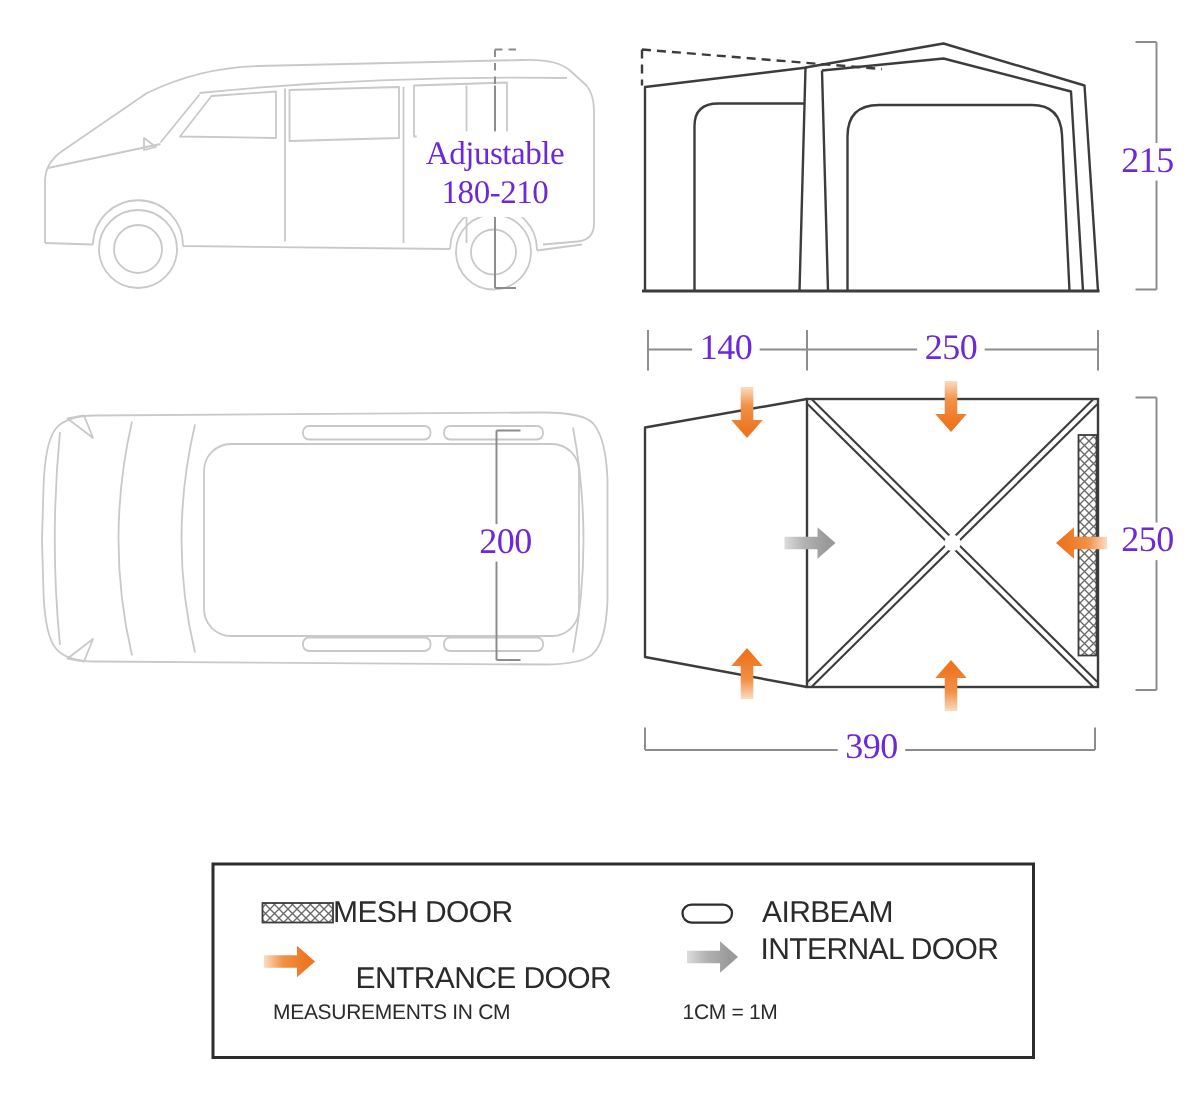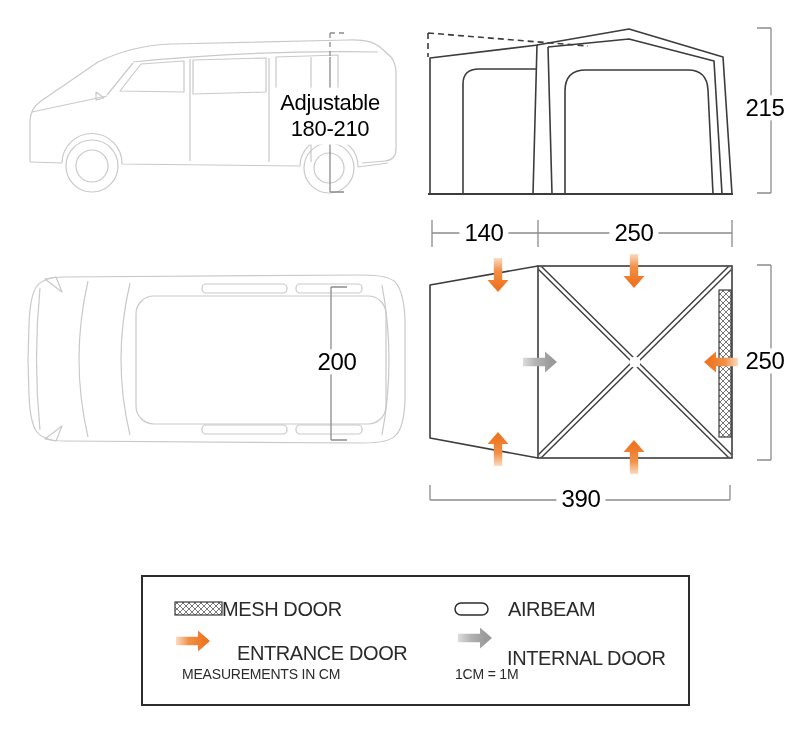--- a/index.html
+++ b/index.html
@@ -4,21 +4,21 @@
 <style>
   html,body{margin:0;padding:0;background:#ffffff;}
   .canvas{
     position:relative;width:800px;height:743px;background:#ffffff;overflow:hidden;
     font-family:"Liberation Sans",sans-serif;color:#2a2a2a;
   }
   svg{position:absolute;left:0;top:0;}
   .dim{
     position:absolute;transform:translate(-50%,-50%);
     background:#ffffff;padding:0 5px;font-size:24px;line-height:1.05;
-    color:#000000;white-space:nowrap;letter-spacing:-0.3px;
+    color:#6d28d9;white-space:nowrap;letter-spacing:-0.3px;font-family:Liberation Serif, serif;
   }
   .adj{text-align:center;font-size:22px;line-height:1.2;padding:2px 6px;}
   .legend-box{
     position:absolute;left:141px;top:575px;width:549px;height:131px;
     border:2px solid #2d2d2d;background:transparent;box-sizing:border-box;
   }
   .leg{
     position:absolute;transform:translateY(-50%);font-size:20px;
     color:#2b2b2b;letter-spacing:-0.4px;white-space:nowrap;
   }
@@ -151,17 +151,17 @@
   <div class="dim" style="left:484px;top:233px;">140</div>
   <div class="dim" style="left:634px;top:233px;">250</div>
   <div class="dim" style="left:337px;top:362px;">200</div>
   <div class="dim" style="left:765px;top:361px;">250</div>
   <div class="dim" style="left:581px;top:499px;">390</div>
 
   <div class="legend-box"></div>
   <div class="leg" style="left:222px;top:609px;">MESH DOOR</div>
   <div class="leg" style="left:508px;top:609px;">AIRBEAM</div>
   <div class="leg" style="left:237px;top:641px;margin-top:12px;">ENTRANCE DOOR</div>
-  <div class="leg" style="left:507px;top:658px;">INTERNAL DOOR</div>
+  <div class="leg" style="left:507px;top:634px;">INTERNAL DOOR</div>
   <div class="leg small" style="left:182px;top:674px;">MEASUREMENTS IN CM</div>
   <div class="leg small" style="left:455px;top:674px;">1CM = 1M</div>
 
 </div>
 
 </body></html>

